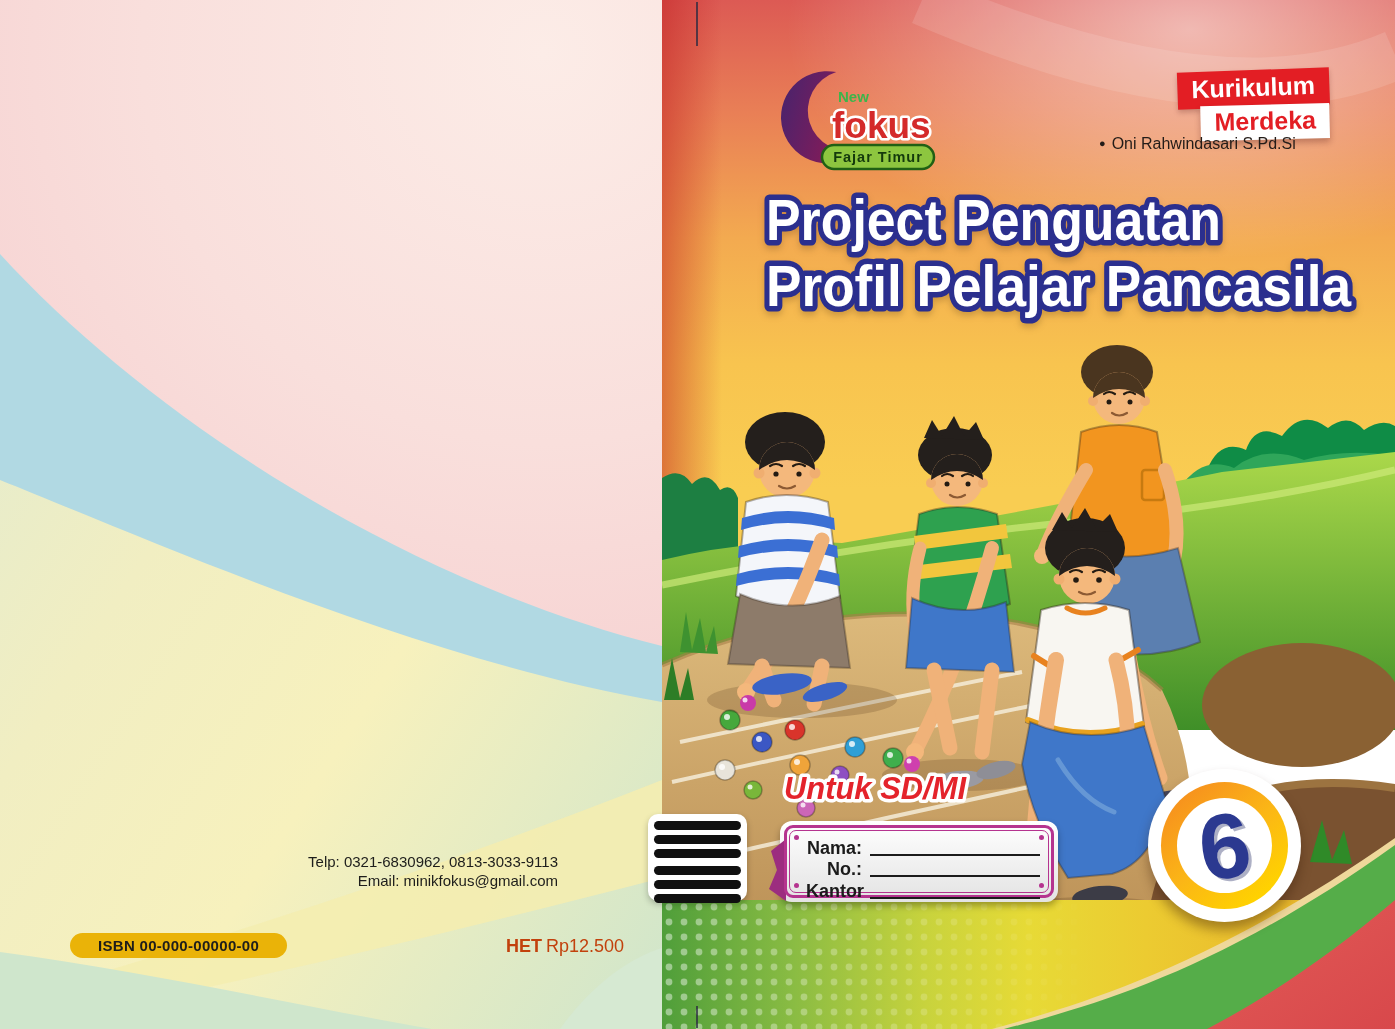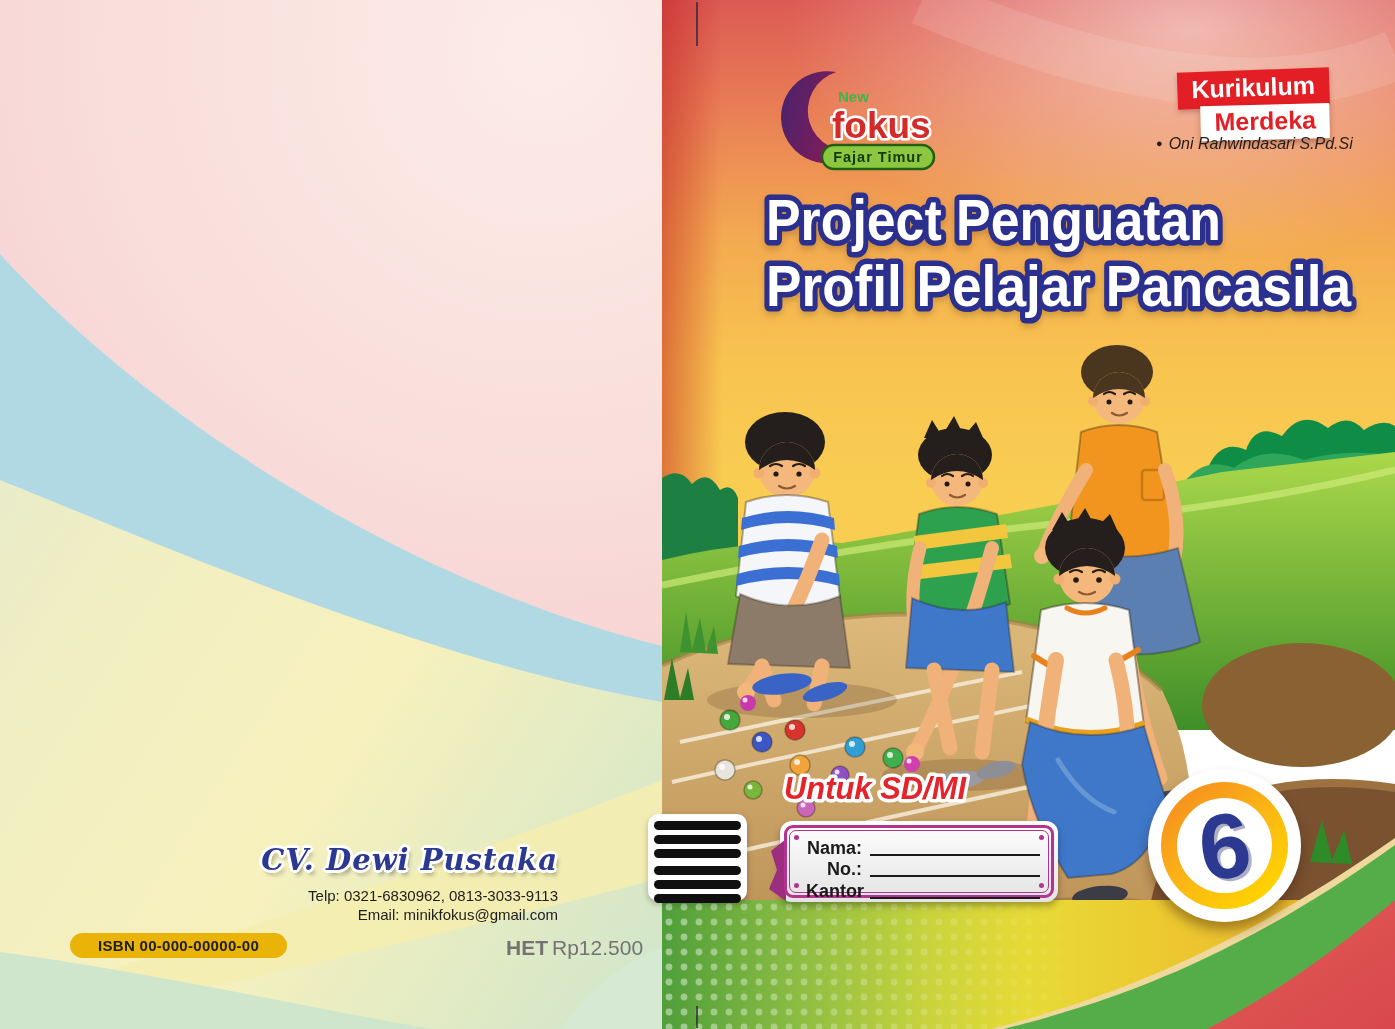--- a/index.html
+++ b/index.html
@@ -16,21 +16,21 @@
   #logo{left:758px;top:66px;}
 
   
   #kur{left:1178px;top:70px;transform:rotate(-2deg);}
   #kur .red{background:var(--kurikulum-red);color:#fff;font-weight:bold;font-size:25px;
             padding:3px 14px 5px;box-shadow:0 3px 5px rgba(80,20,20,.25);white-space:nowrap;}
   #kur .white{background:#fff;color:var(--kurikulum-red);font-weight:bold;font-size:25px;
             padding:2px 14px 4px;margin-left:20px;margin-top:-2px;display:inline-block;
             box-shadow:0 4px 6px rgba(80,20,20,.3);transform:rotate(.6deg);white-space:nowrap;}
 
-  #author{left:1156px;top:135px;font-size:16px;color:#231c18;white-space:nowrap;font-style:italic;}
+  #author{left:1099px;top:135px;font-size:16px;color:#231c18;white-space:nowrap;}
   #author .bullet{font-size:11px;vertical-align:2px;margin-right:6px;}
 
   
   #title{left:738px;top:180px;filter:drop-shadow(0 4px 3px rgba(90,60,20,.25));}
   #title text{font-family:"Liberation Sans",sans-serif;font-weight:bold;fill:#ffffff;
               stroke:var(--title-outline);stroke-width:11;stroke-linejoin:round;paint-order:stroke;}
 
   
   #untuk text{font-family:"Liberation Sans",sans-serif;font-weight:bold;font-style:italic;
               fill:var(--audience-red);stroke:#ffffff;stroke-width:7;stroke-linejoin:round;paint-order:stroke;}
@@ -67,21 +67,21 @@
 
   
   #publisher{left:78px;top:843px;width:480px;color:#1d1d1b;}
   #publisher .name{font-family:"DejaVu Serif",serif;font-style:italic;font-weight:bold;font-size:29px;
       color:var(--publisher-navy);letter-spacing:1px;
       text-shadow:-2px -2px 0 #fff,2px -2px 0 #fff,-2px 2px 0 #fff,2px 2px 0 #fff,0 3px 0 #fff,0 -3px 0 #fff,
                   3px 0 0 #fff,-3px 0 0 #fff,3px 5px 4px rgba(0,0,0,.35);}
   #publisher .addr{font-size:15px;line-height:1.25;margin-top:10px;}
   #isbn{left:70px;top:933px;background:#eab308;border-radius:999px;padding:4px 28px;
         font-weight:bold;font-size:15px;color:#1d1d1b;letter-spacing:.3px;}
-  #het{left:506px;top:936px;font-size:21px;color:#737373;}
+  #het{left:506px;top:936px;font-size:18px;color:#c2410c;}
   #het b{margin-right:4px;}
 </style>
 </head>
 <body>
 
 <div id="canvas">
 
   <div id="page-back" class="abs">
     <svg width="662" height="1029" viewBox="0 0 662 1029">
       <defs>
@@ -411,21 +411,20 @@
 
   <div id="badge" class="abs">
     <div class="ring">
       <div class="inner">
         <span class="digit">6</span>
       </div>
     </div>
   </div>
 
   <div id="publisher" class="abs">
-    <div class="name">CV. Dewi Pustaka</div>
     <div class="addr">
       <div>Telp: 0321-6830962, 0813-3033-9113</div>
       <div>Email: minikfokus@gmail.com</div>
     </div>
   </div>
   <div id="isbn" class="abs">ISBN 00-000-00000-00</div>
   <div id="het" class="abs">
     <b>HET</b><span>Rp12.500</span>
   </div>
 

